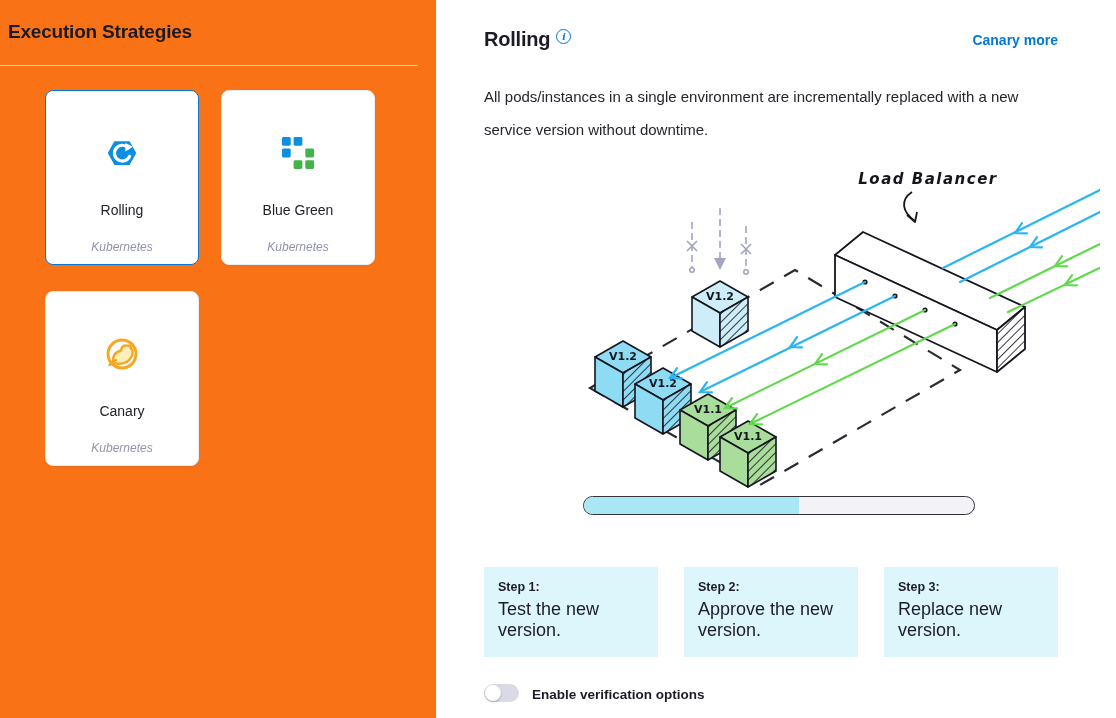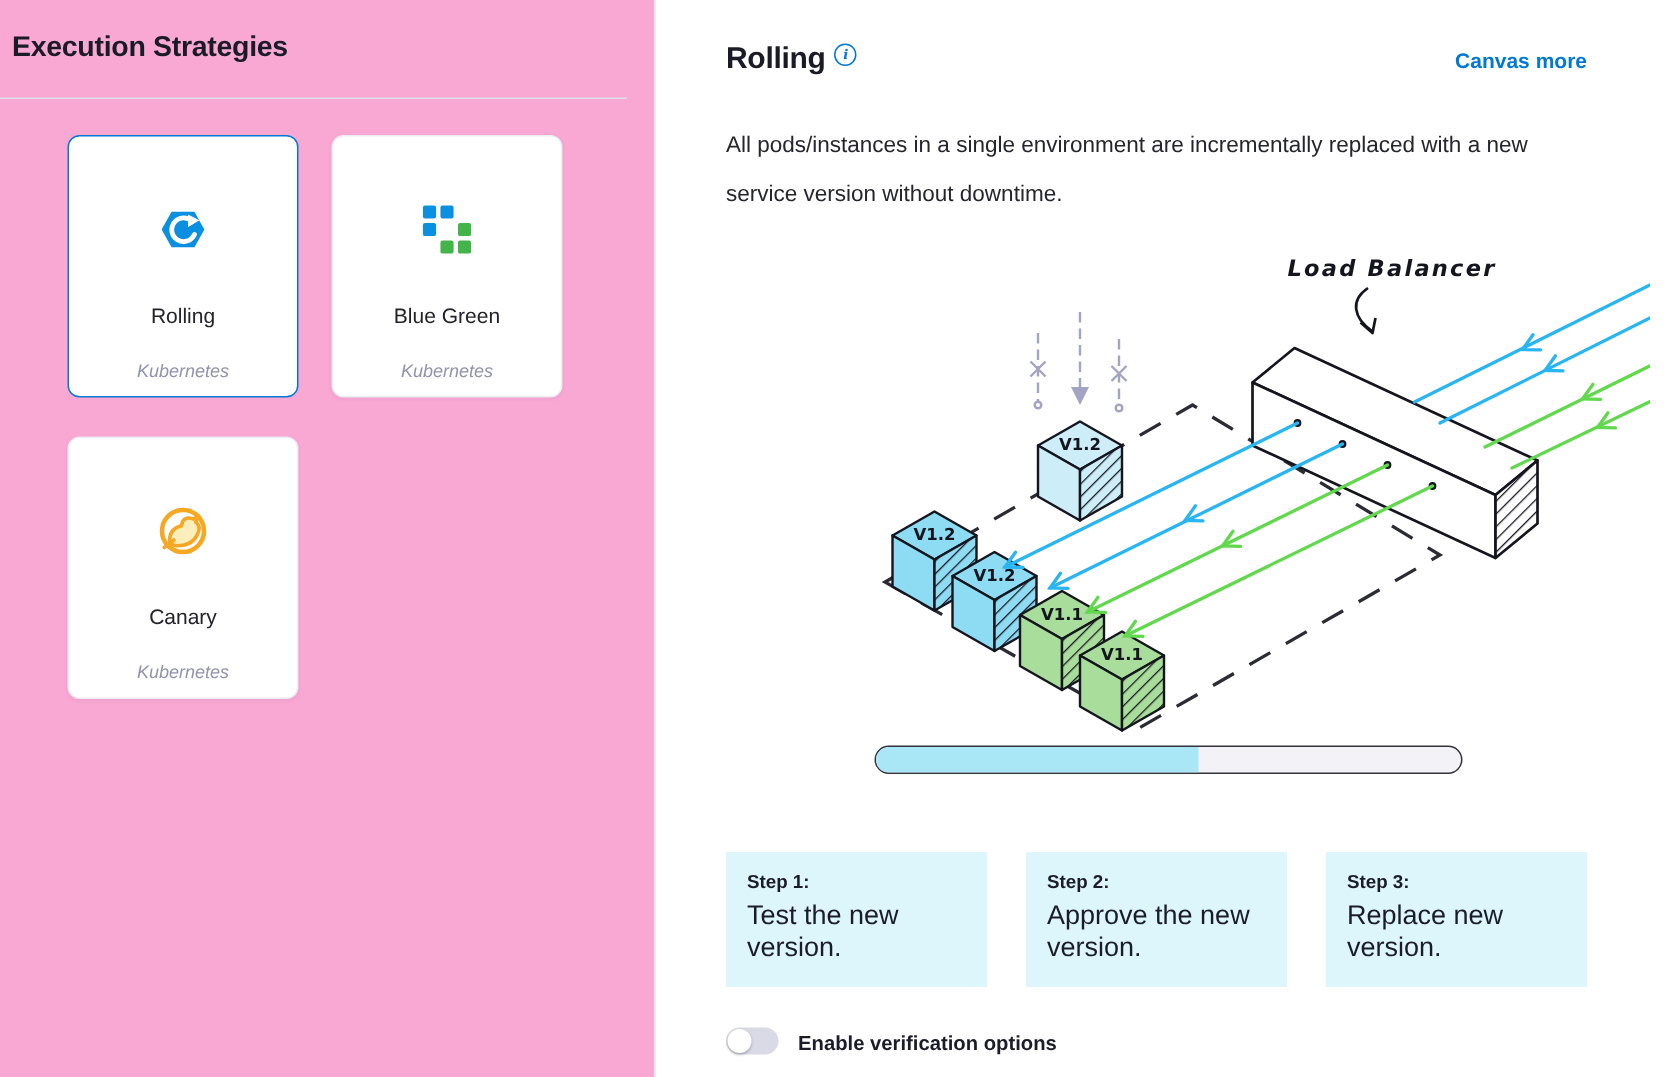--- a/index.html
+++ b/index.html
@@ -1,20 +1,20 @@
 <!DOCTYPE html>
 <html><head>
 <meta charset="utf-8">
 <style>
   * { margin:0; padding:0; box-sizing:border-box; }
   html,body { width:1116px; height:718px; background:#fff; font-family:"Liberation Sans","DejaVu Sans",sans-serif; }
   .app { position:relative; width:1116px; height:718px; overflow:hidden; background:#fff; }
 
   
-  .left-panel { position:absolute; left:0; top:0; width:437px; height:718px; background:#f9a8d4; border-right:1px solid #eeeff3; }
+  .left-panel { position:absolute; left:0; top:0; width:437px; height:718px; background:#f97316; border-right:1px solid #eeeff3; }
   .left-title { padding:21px 0 0 8px; font-size:19px; font-weight:700; color:#1b1b28; letter-spacing:-0.2px; }
   .left-divider { margin:22px 0 0 0; width:418px; height:1px; background:#dddee6; border:none; }
   .card-grid { display:grid; grid-template-columns:154px 154px; gap:26px 22px; margin:24px 0 0 45px; }
   .strategy-card { width:154px; height:175px; background:#fff; border:1px solid #ececf1; border-radius:8px;
                    box-shadow:0 1px 3px rgba(40,41,61,.06); display:flex; flex-direction:column; align-items:center; cursor:pointer; }
   .strategy-card.selected { border:1.5px solid #0278d5; box-shadow:none; }
   .card-icon { height:38px; margin-top:43px; display:flex; align-items:center; justify-content:center; }
   .card-label { margin-top:30px; font-size:14px; font-weight:500; color:#22222a; }
   .card-sub { margin-top:22px; font-size:12px; color:#9293ab;font-style:italic; }
 
@@ -103,21 +103,21 @@
     </div>
   </div>
 
   <div class="right-panel">
 
     <div class="detail-header">
       <div class="detail-title-wrap">
         <span class="detail-title">Rolling</span>
         <span class="info-icon"></span>
       </div>
-      <a class="learn-more">Canvas more</a>
+      <a class="learn-more">Canary more</a>
     </div>
 
     <div class="detail-desc">All pods/instances in a single environment are incrementally replaced with a new service version without downtime.</div>
 
     
     <svg class="illustration" viewBox="0 0 540 330">
       <defs>
         <pattern id="hatch" patternUnits="userSpaceOnUse" width="6" height="6" patternTransform="rotate(45)">
           <line x1="0" y1="0" x2="0" y2="6" stroke="#15151e" stroke-width="1.7"></line>
         </pattern>

